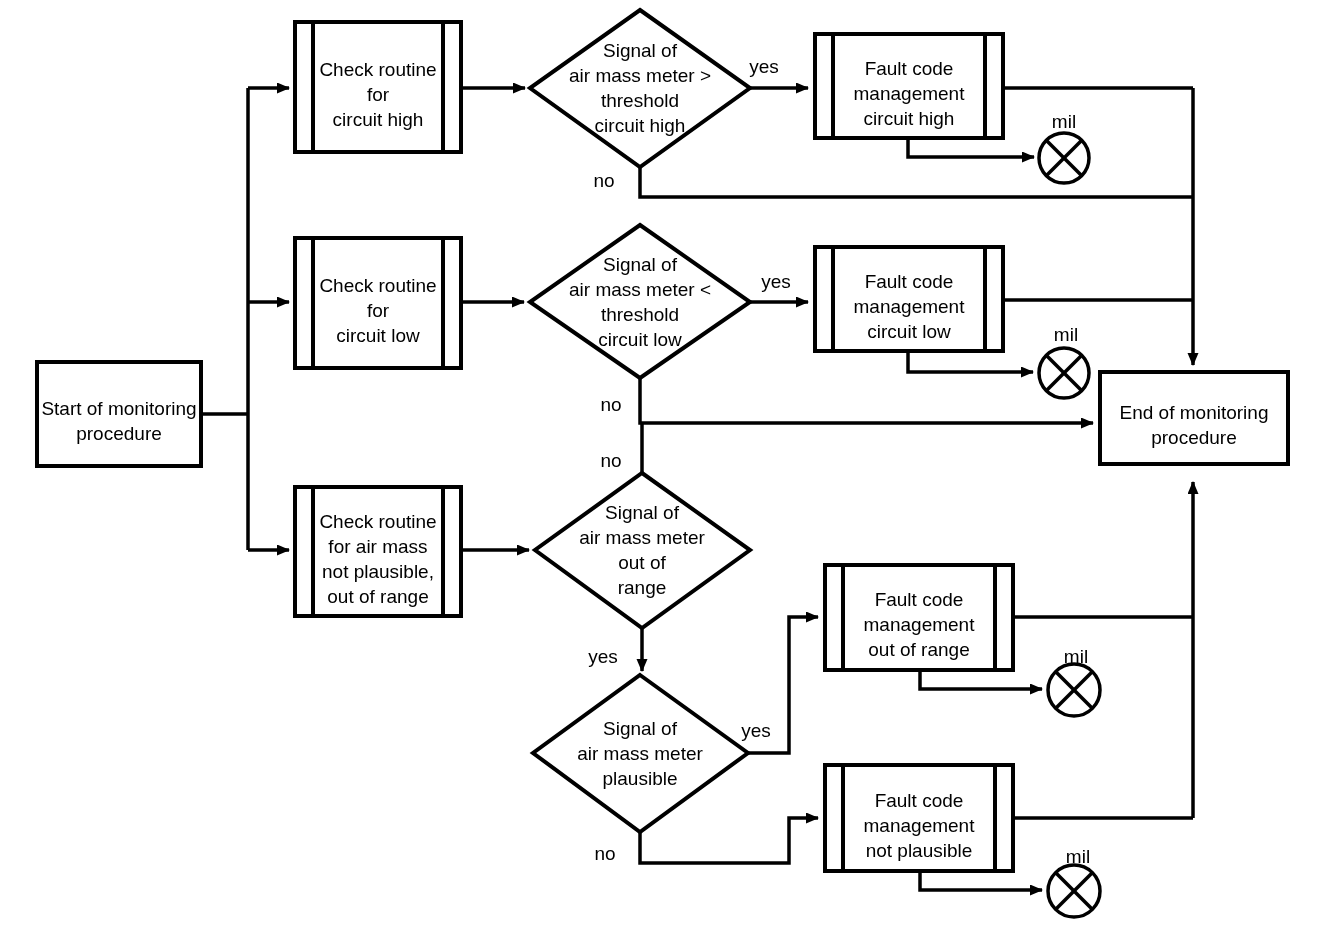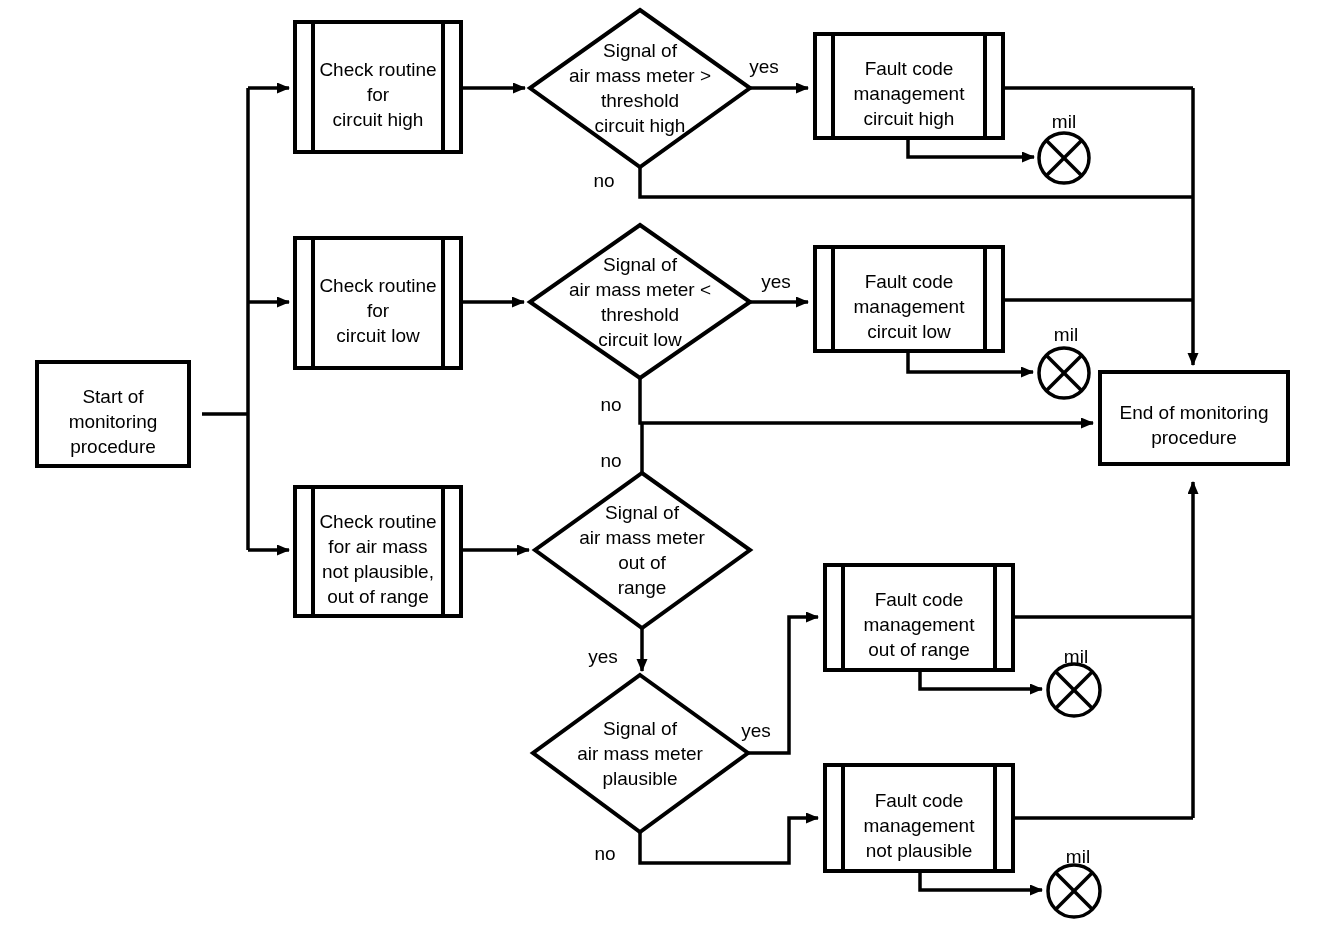--- a/index.html
+++ b/index.html
@@ -123,21 +123,21 @@
         <line x1="1092" y1="672" x2="1056" y2="708"></line>
       </g>
       <g>
         <circle cx="1074" cy="891" r="26"></circle>
         <line x1="1056" y1="873" x2="1092" y2="909"></line>
         <line x1="1092" y1="873" x2="1056" y2="909"></line>
       </g>
     </g>
   </svg>
 
-  <div class="node" style="left:35px;top:360px;width:156px;height:108px">
+  <div class="node" style="left:35px;top:360px;width:168px;height:108px">
     <span class="node-label">Start of monitoring
 procedure</span>
   </div>
 
   <div class="node subroutine" style="left:293px;top:20px;width:170px;height:134px">
     <span class="node-label">Check routine
 for
 circuit high</span>
   </div>
 

